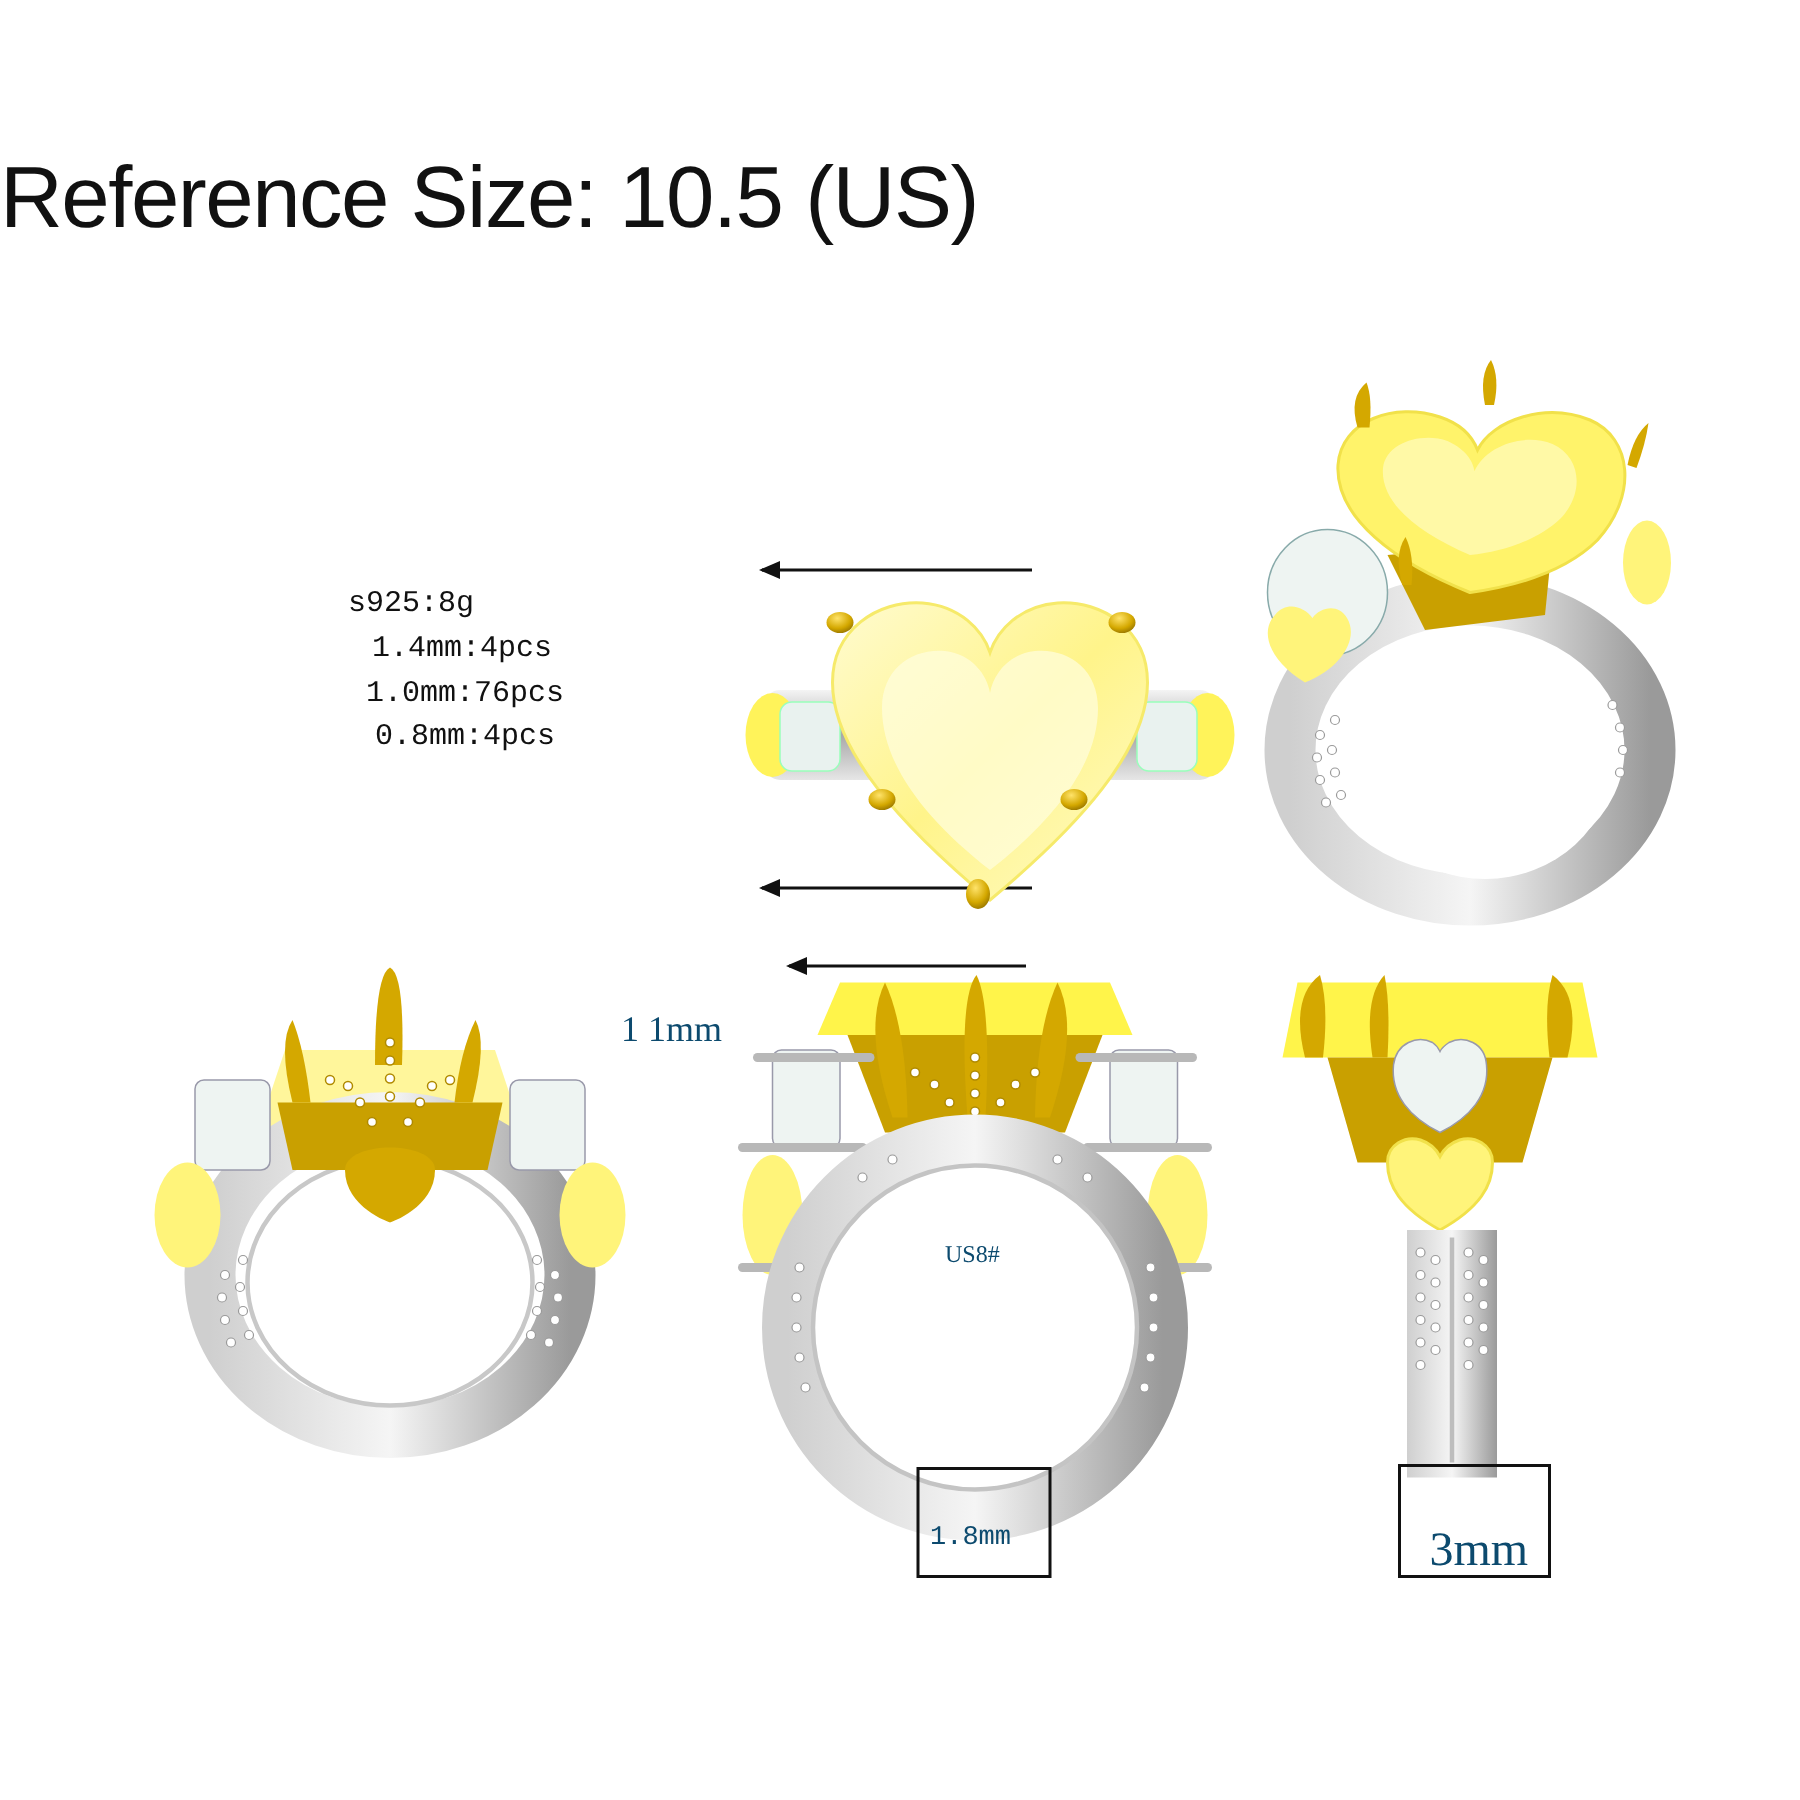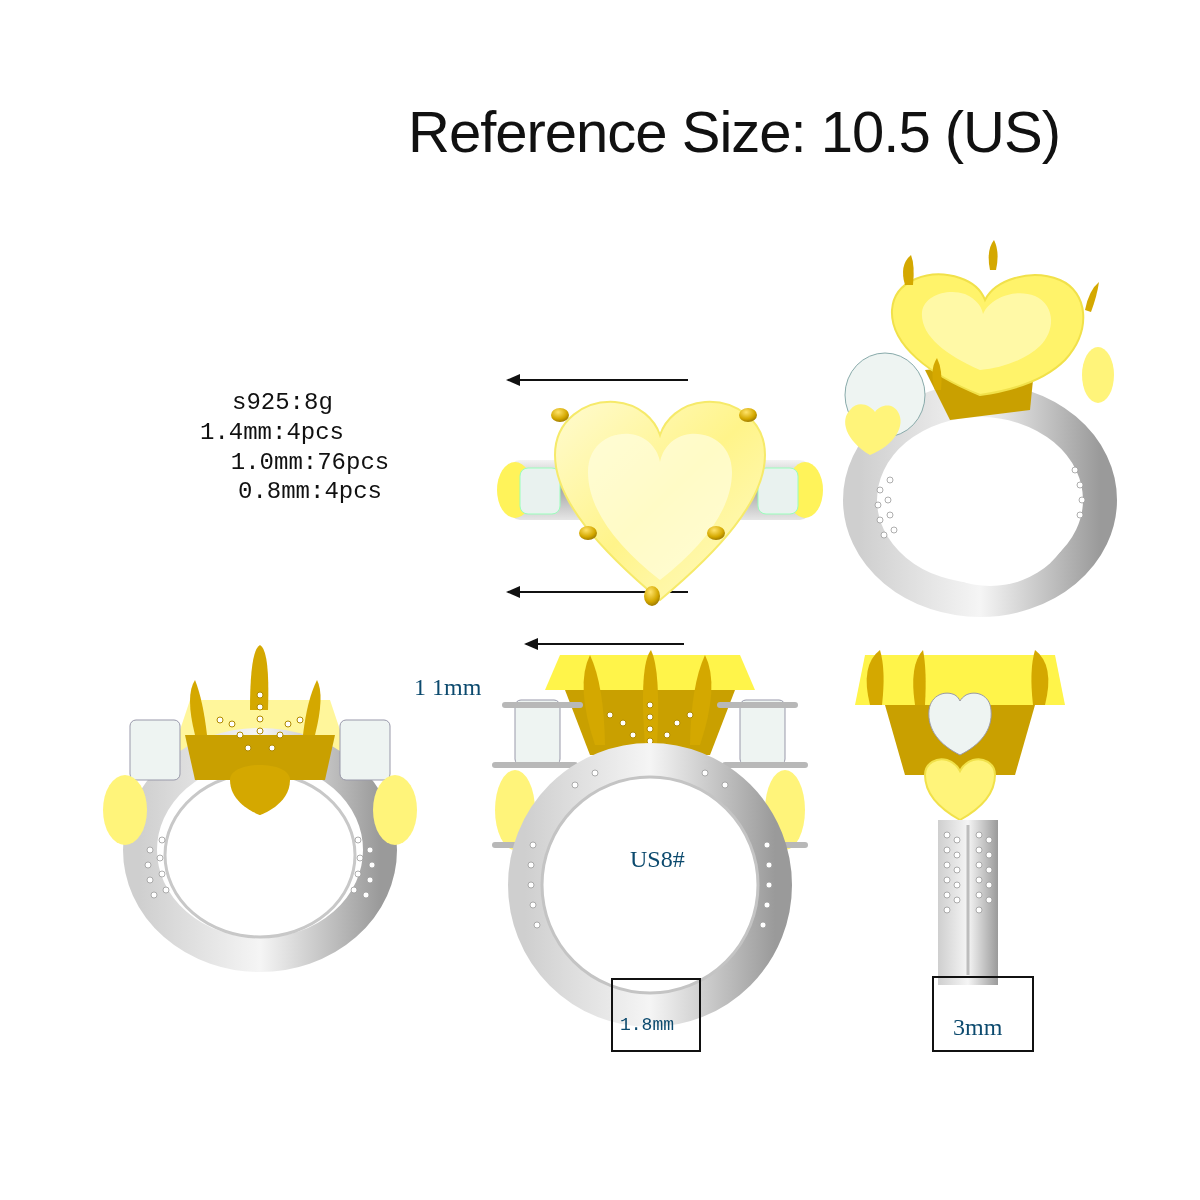--- a/index.html
+++ b/index.html
@@ -1,22 +1,22 @@
 <!DOCTYPE html>
 <html><head>
 <meta charset="utf-8">
 <style>
   html, body { margin:0; padding:0; background:#ffffff; }
   body { width:1200px; height:1200px; position:relative; overflow:hidden; font-family:"Liberation Serif", serif; }
   .abs { position:absolute; }
-  .title { left:0; top:98px; width:1060px; text-align:right; font-family:"Liberation Sans", sans-serif; font-size:58px; color:#111; letter-spacing:-1px; }
+  .title { left:0; top:98px; width:1060px; text-align:left; font-family:"Liberation Sans", sans-serif; font-size:58px; color:#111; letter-spacing:-1px; }
   .spec-list { left:186px; top:388px; width:230px; }
-  .spec-line { font-family:"Liberation Mono", monospace; font-size:24px; color:#111; line-height:29.8px; white-space:pre; }
+  .spec-line { font-family:"Liberation Mono", monospace; font-size:20px; color:#111; line-height:29.8px; white-space:pre; }
   .spec-line.first { padding-left:46px; }
-  .spec-line.indent { padding-left:14px; }
+  .spec-line.indent { padding-left:14px;text-align:center; }
   .spec-line.indent2 { padding-left:18px;text-align:center; }
   .label { font-family:"Liberation Serif", serif; color:#0c4a6e; }
   .box { border:2px solid #111; background:transparent; }
   .arrow { height:2px; background:#111; }
   .arrow::before { content:""; position:absolute; left:-2px; top:-5px; border-right:14px solid #111; border-top:6px solid transparent; border-bottom:6px solid transparent; }
   svg { position:absolute; overflow:visible; }
 </style>
 </head>
 <body>
 
@@ -222,21 +222,21 @@
       <circle cx="284" cy="220" r="3"></circle>
       <circle cx="284" cy="240" r="3"></circle>
       <circle cx="282" cy="260" r="3"></circle>
       <circle cx="278" cy="280" r="3"></circle>
     <circle cx="90" cy="140" r="3"></circle>
       <circle cx="110" cy="128" r="3"></circle>
       <circle cx="220" cy="128" r="3"></circle>
       <circle cx="240" cy="140" r="3"></circle>
   </g>
 </svg>
-<div class="abs label" style="left:630px; top:846px; font-size:24px;font-family:Liberation Serif, serif;">US8#</div>
+<div class="abs label" style="left:630px; top:828px; font-size:16px;font-family:Liberation Serif, serif;">US8#</div>
 <div class="abs box" style="left:611px; top:978px; width:86px; height:70px;"></div>
 <div class="abs label" style="left:620px; top:1015px; font-size:18px; font-family:'Liberation Mono', monospace;">1.8mm</div>
 
 <svg style="left:845px; top:645px;" width="230" height="350" viewBox="0 0 230 350">
   <path d="M20 10 L 210 10 L 220 60 L 10 60 Z" fill="#fff44a"></path>
   <path d="M40 60 L 190 60 L 170 130 L 60 130 Z" fill="#c9a000"></path>
   <g fill="#d4a800">
     <path d="M25 60 q -10 -40 10 -55 q 6 20 2 55 z"></path>
     <path d="M70 60 q -6 -40 8 -55 q 4 20 2 55 z"></path>
     <path d="M200 60 q 10 -40 -10 -55 q -6 20 -2 55 z"></path>
@@ -267,13 +267,13 @@
       <circle cx="134" cy="265" r="3"></circle>
     <circle cx="144" cy="195" r="3"></circle>
       <circle cx="144" cy="210" r="3"></circle>
       <circle cx="144" cy="225" r="3"></circle>
       <circle cx="144" cy="240" r="3"></circle>
       <circle cx="144" cy="255" r="3"></circle>
   </g>
   <line x1="123" y1="180" x2="123" y2="330" stroke="#bdbdbd" stroke-width="3"></line>
 </svg>
 <div class="abs box" style="left:932px; top:976px; width:98px; height:72px;"></div>
-<div class="abs label" style="left:953px; top:1014px; font-size:24px;">3mm</div>
+<div class="abs label" style="left:953px; top:1014px; font-size:32px;">3mm</div>
 
 </body></html>

